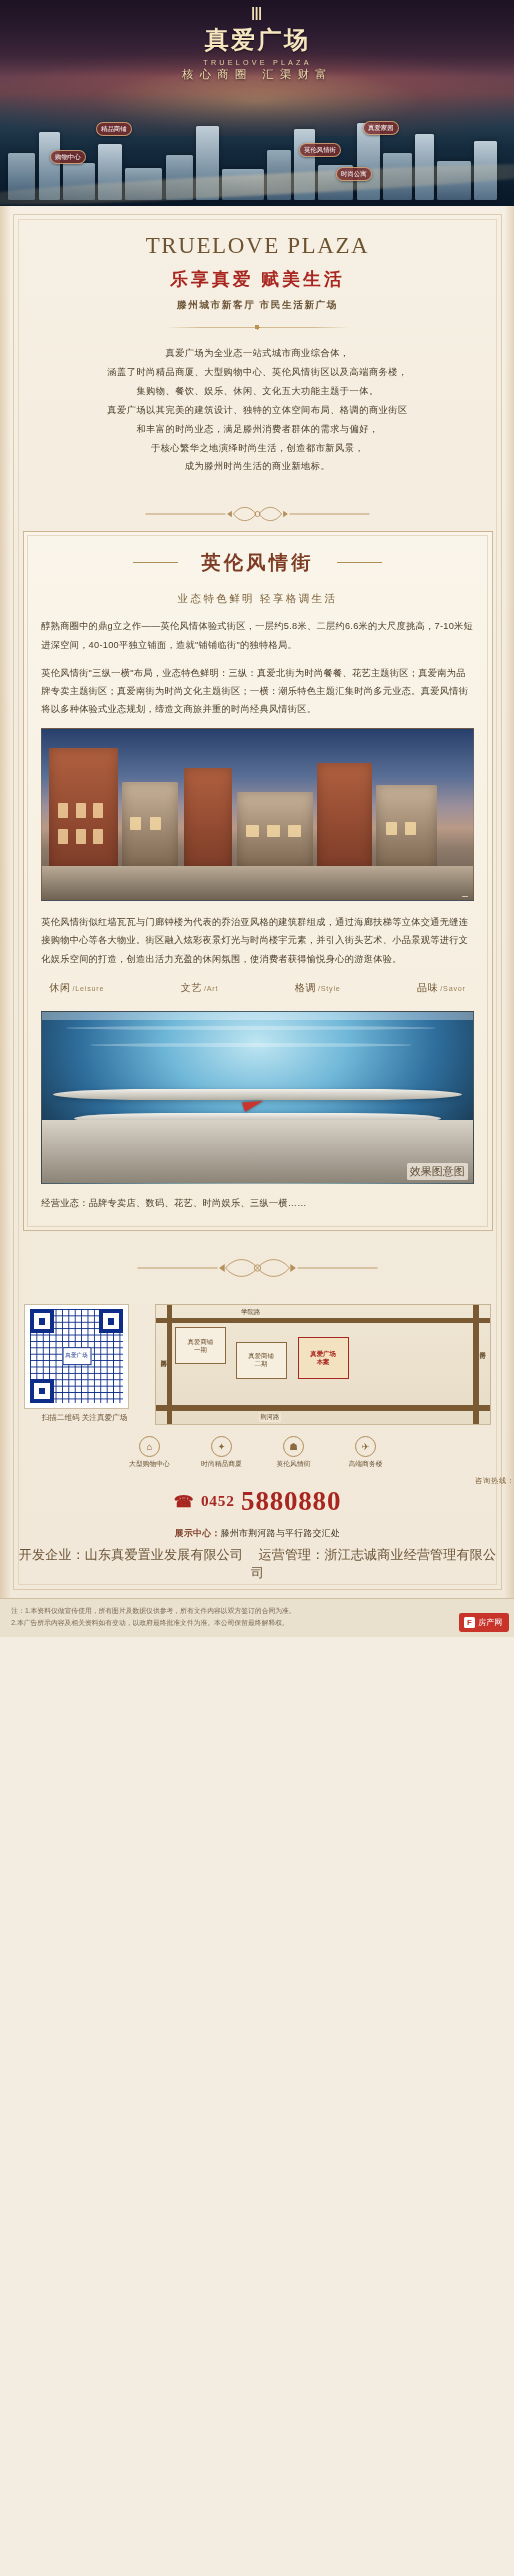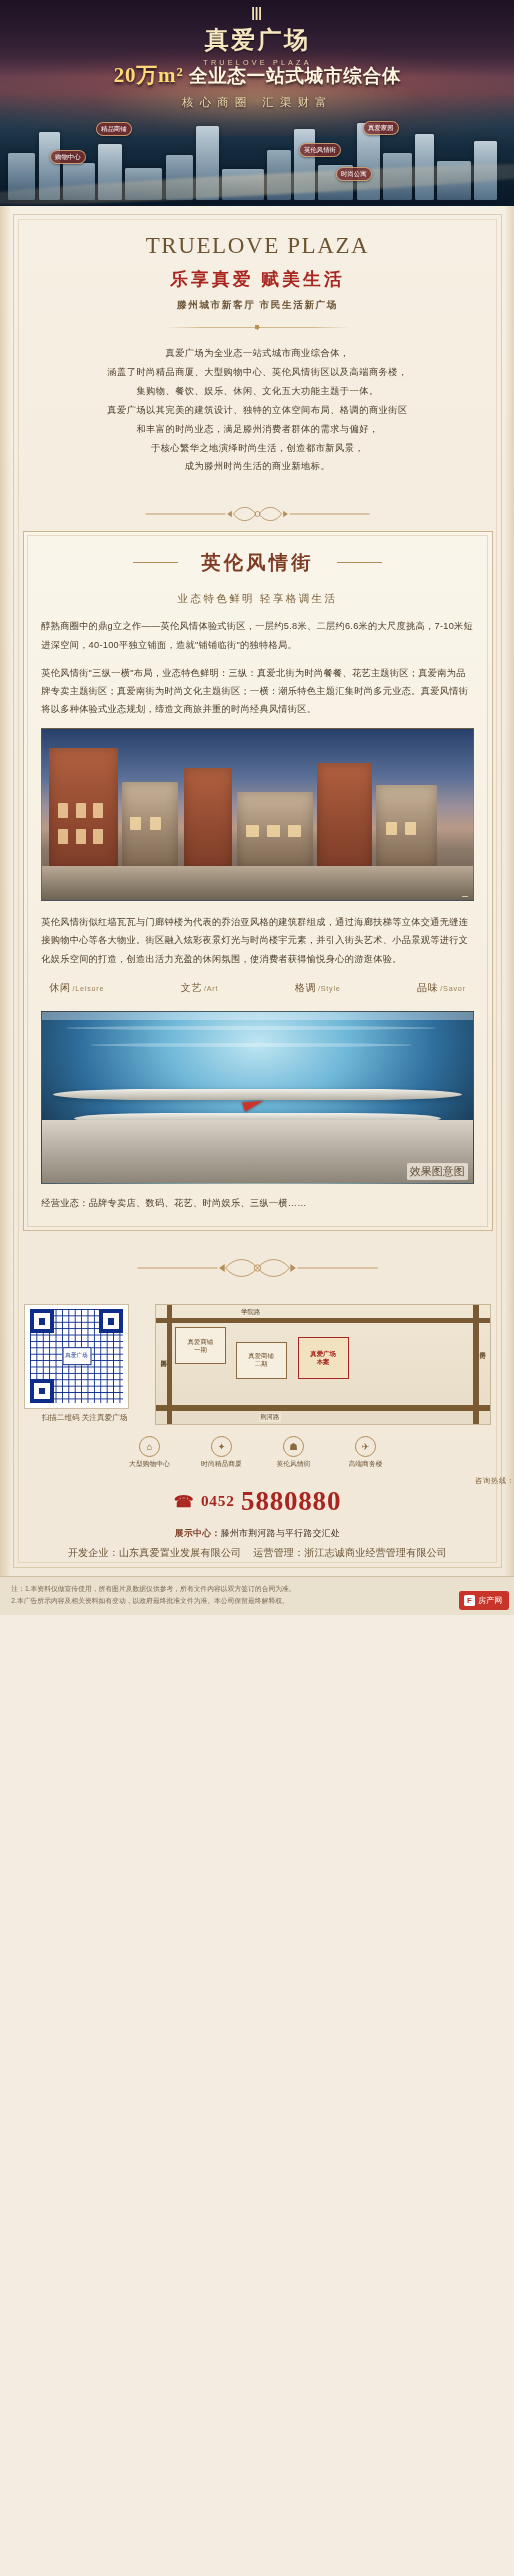--- a/index.html
+++ b/index.html
@@ -217,21 +217,21 @@
   .phone {
     font-family: "Liberation Serif", serif;
     font-size: 27px; font-weight: bold; color: #a8261f; letter-spacing: 0.8px;
     display: flex; align-items: center; justify-content: center; gap: 6.4px;
   }
   .phone .tel-ic { font-size: 16px; color:#a8261f;}
   .phone .area { font-size: 15.3px; }
 
   .addr { text-align:center; font-size: 8.8px; color: #3b2c1d; padding: 8px 16px 3.2px; letter-spacing:0.4px;}
   .addr b { color:#7e3c24;}
-  .corp { text-align:center; font-size: 10px; color: #6a5335; padding: 3.2px 16px 8px; letter-spacing:0.2px;}
+  .corp { text-align:center; font-size: 13px; color: #6a5335; padding: 3.2px 16px 8px; letter-spacing:0.2px;}
 
   
   .footer {
     background: #e9e0ce; border-top: 0.8px solid #cfc0a4;
     padding: 6.4px 11.3px 8px; font-size: 6.8px; color: #7a6a52; line-height: 1.7;
     position: relative; min-height: 35px;
   }
   .footer .badge {
     position: absolute; right: 6.4px; bottom: 4.8px;
     display:flex; align-items:center; gap:3.2px;
@@ -269,24 +269,20 @@
 
     <div class="hero-top-band"></div>
 
     <div class="logo-wrap">
       <div class="logo-mark">Ⅲ</div>
       <div class="logo-cn">真爱广场</div>
       <div class="logo-en">TRUELOVE PLAZA</div>
     </div>
 
     <div class="hero-head">
-      <div class="l1">
-        <span class="num">20万m²</span>
-        <span>全业态一站式城市综合体</span>
-      </div>
       <div class="l2">核心商圈  汇渠财富</div>
     </div>
 
     <div class="pin" style="left:96px;top:122px">精品商铺</div>
     <div class="pin" style="left:50px;top:150px">购物中心</div>
     <div class="pin" style="left:363px;top:121px">真爱家园</div>
     <div class="pin" style="left:299px;top:143px">英伦风情街</div>
     <div class="pin" style="left:336px;top:167px">时尚公寓</div>
   </div>
 

